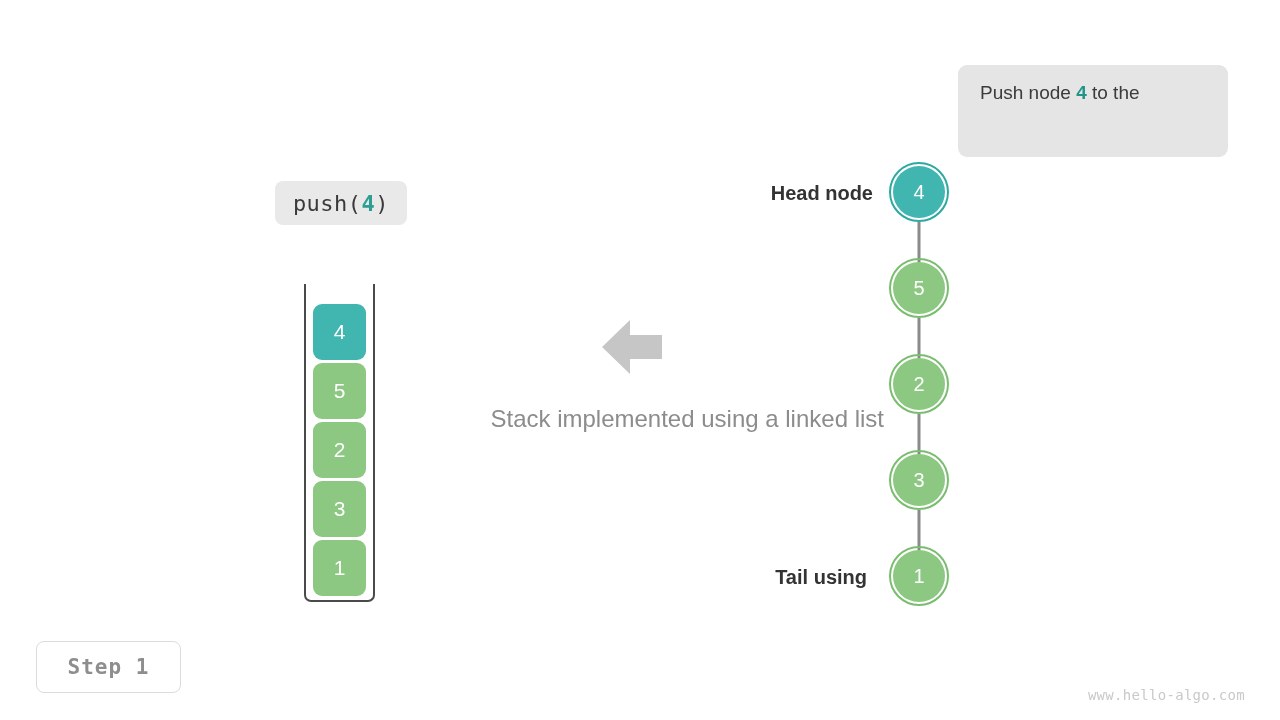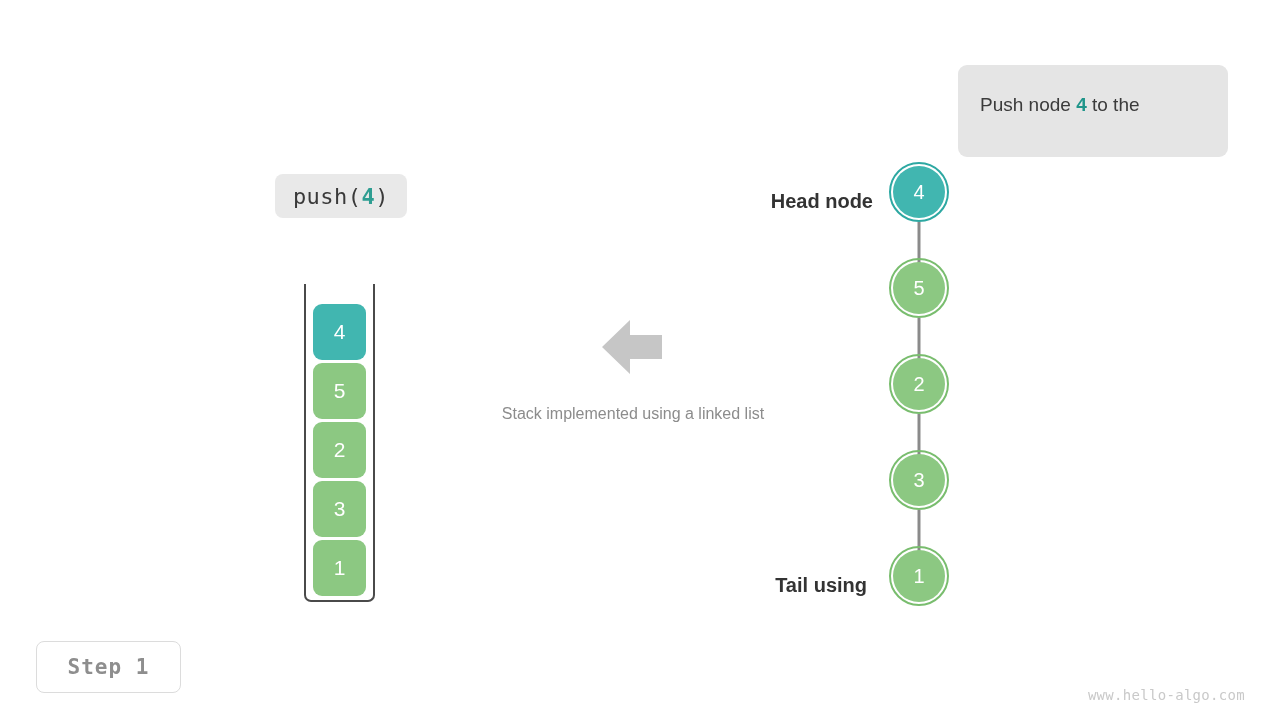--- a/index.html
+++ b/index.html
@@ -21,37 +21,37 @@
 
   
   #callout {
     left: 958px;
     top: 65px;
     width: 270px;
     height: 92px;
     background: #e5e5e5;
     border-radius: 9px;
     box-sizing: border-box;
-    padding: 26px 20px 0 22px;
+    padding: 14px 20px 0 22px;
   }
   #callout .line {
     font-size: 19px;
     line-height: 27px;
     color: #3b3b3b;
     white-space: nowrap;
   }
   #callout .hl {
     color: #20958a;
     font-weight: bold;
   }
 
   
   #push-label {
     left: 275px;
-    top: 174px;
+    top: 181px;
     width: 132px;
     height: 44px;
     background: #e9e9e9;
     border-radius: 8px;
     display: flex;
     align-items: center;
     justify-content: center;
     font-family: "DejaVu Sans Mono", monospace;
     font-size: 22px;
     color: #3a3a3a;
@@ -101,25 +101,25 @@
   
   #big-arrow {
     left: 602px;
     top: 318px;
     width: 60px;
     height: 58px;
   }
 
   
   #caption {
-    left: 373px;
+    left: 364px;
     top: 405px;
     width: 520px;
-    text-align: center;
-    font-size: 16px;
+    text-align: right;
+    font-size: 24px;
     color: #8c8c8c;
   }
 
   
   #linked-list {
     left: 740px;
     top: 150px;
     width: 260px;
     height: 470px;
   }
@@ -144,21 +144,20 @@
     border-width: 2px;
     border-style: solid;
   }
   .ll-label {
     position: absolute;
     font-size: 20px;
     font-weight: bold;
     color: #333333;
     white-space: nowrap;
     text-align: right;
-    margin-top: 8px;
   }
 
   
   #step-badge {
     left: 36px;
     top: 641px;
     width: 145px;
     height: 52px;
     background: #ffffff;
     border: 1px solid #dcdcdc;

